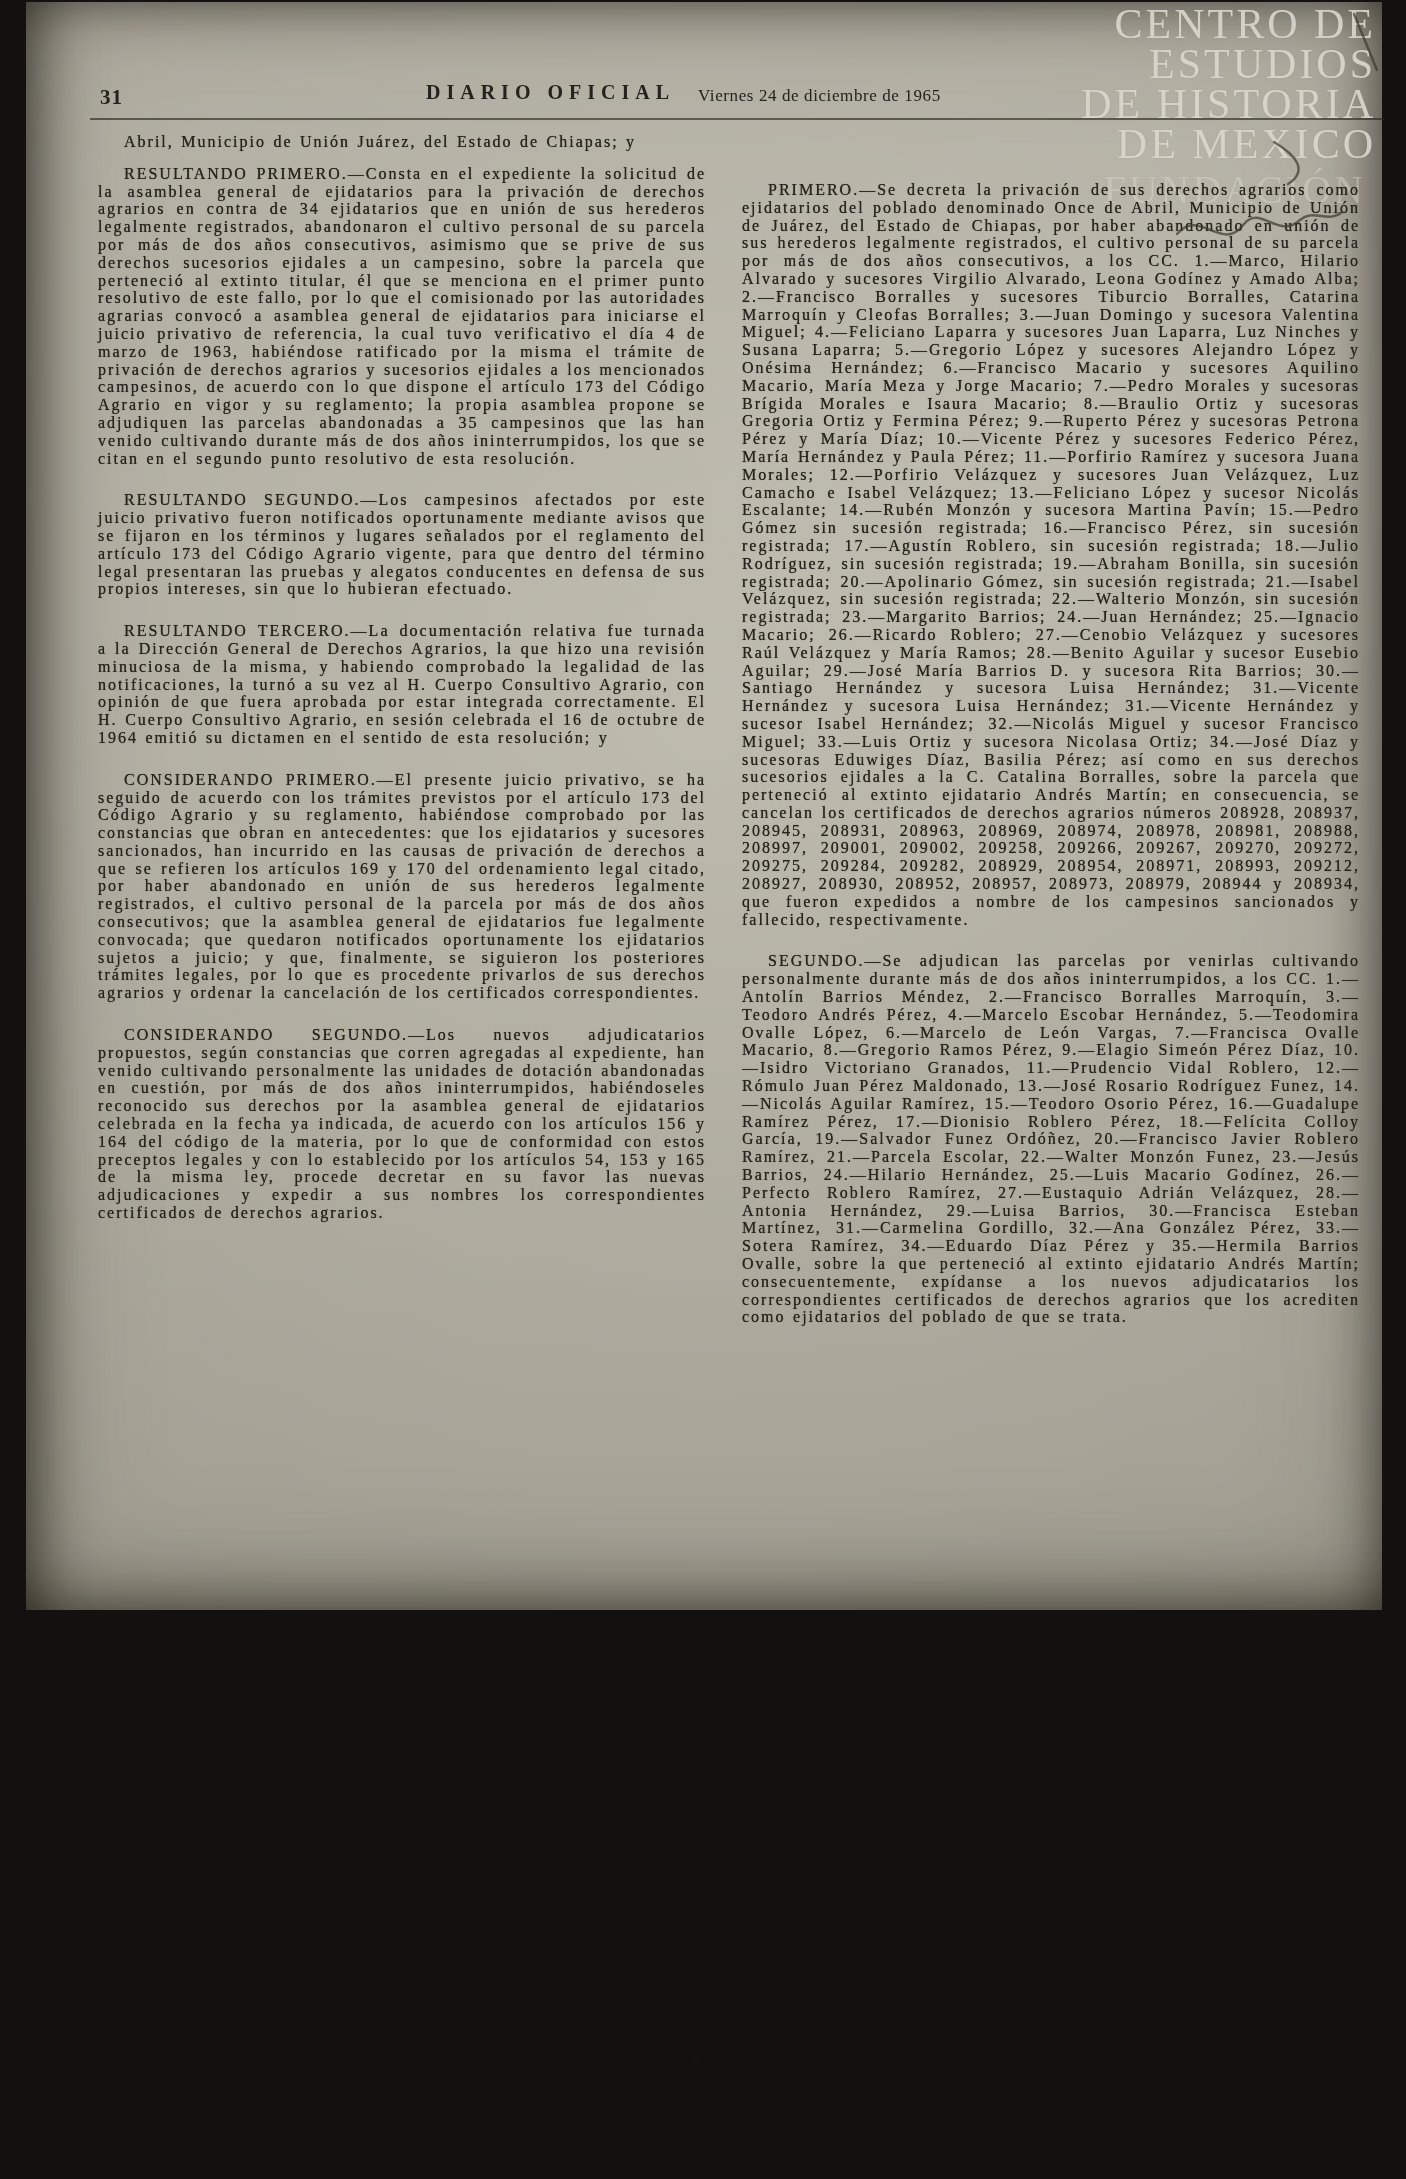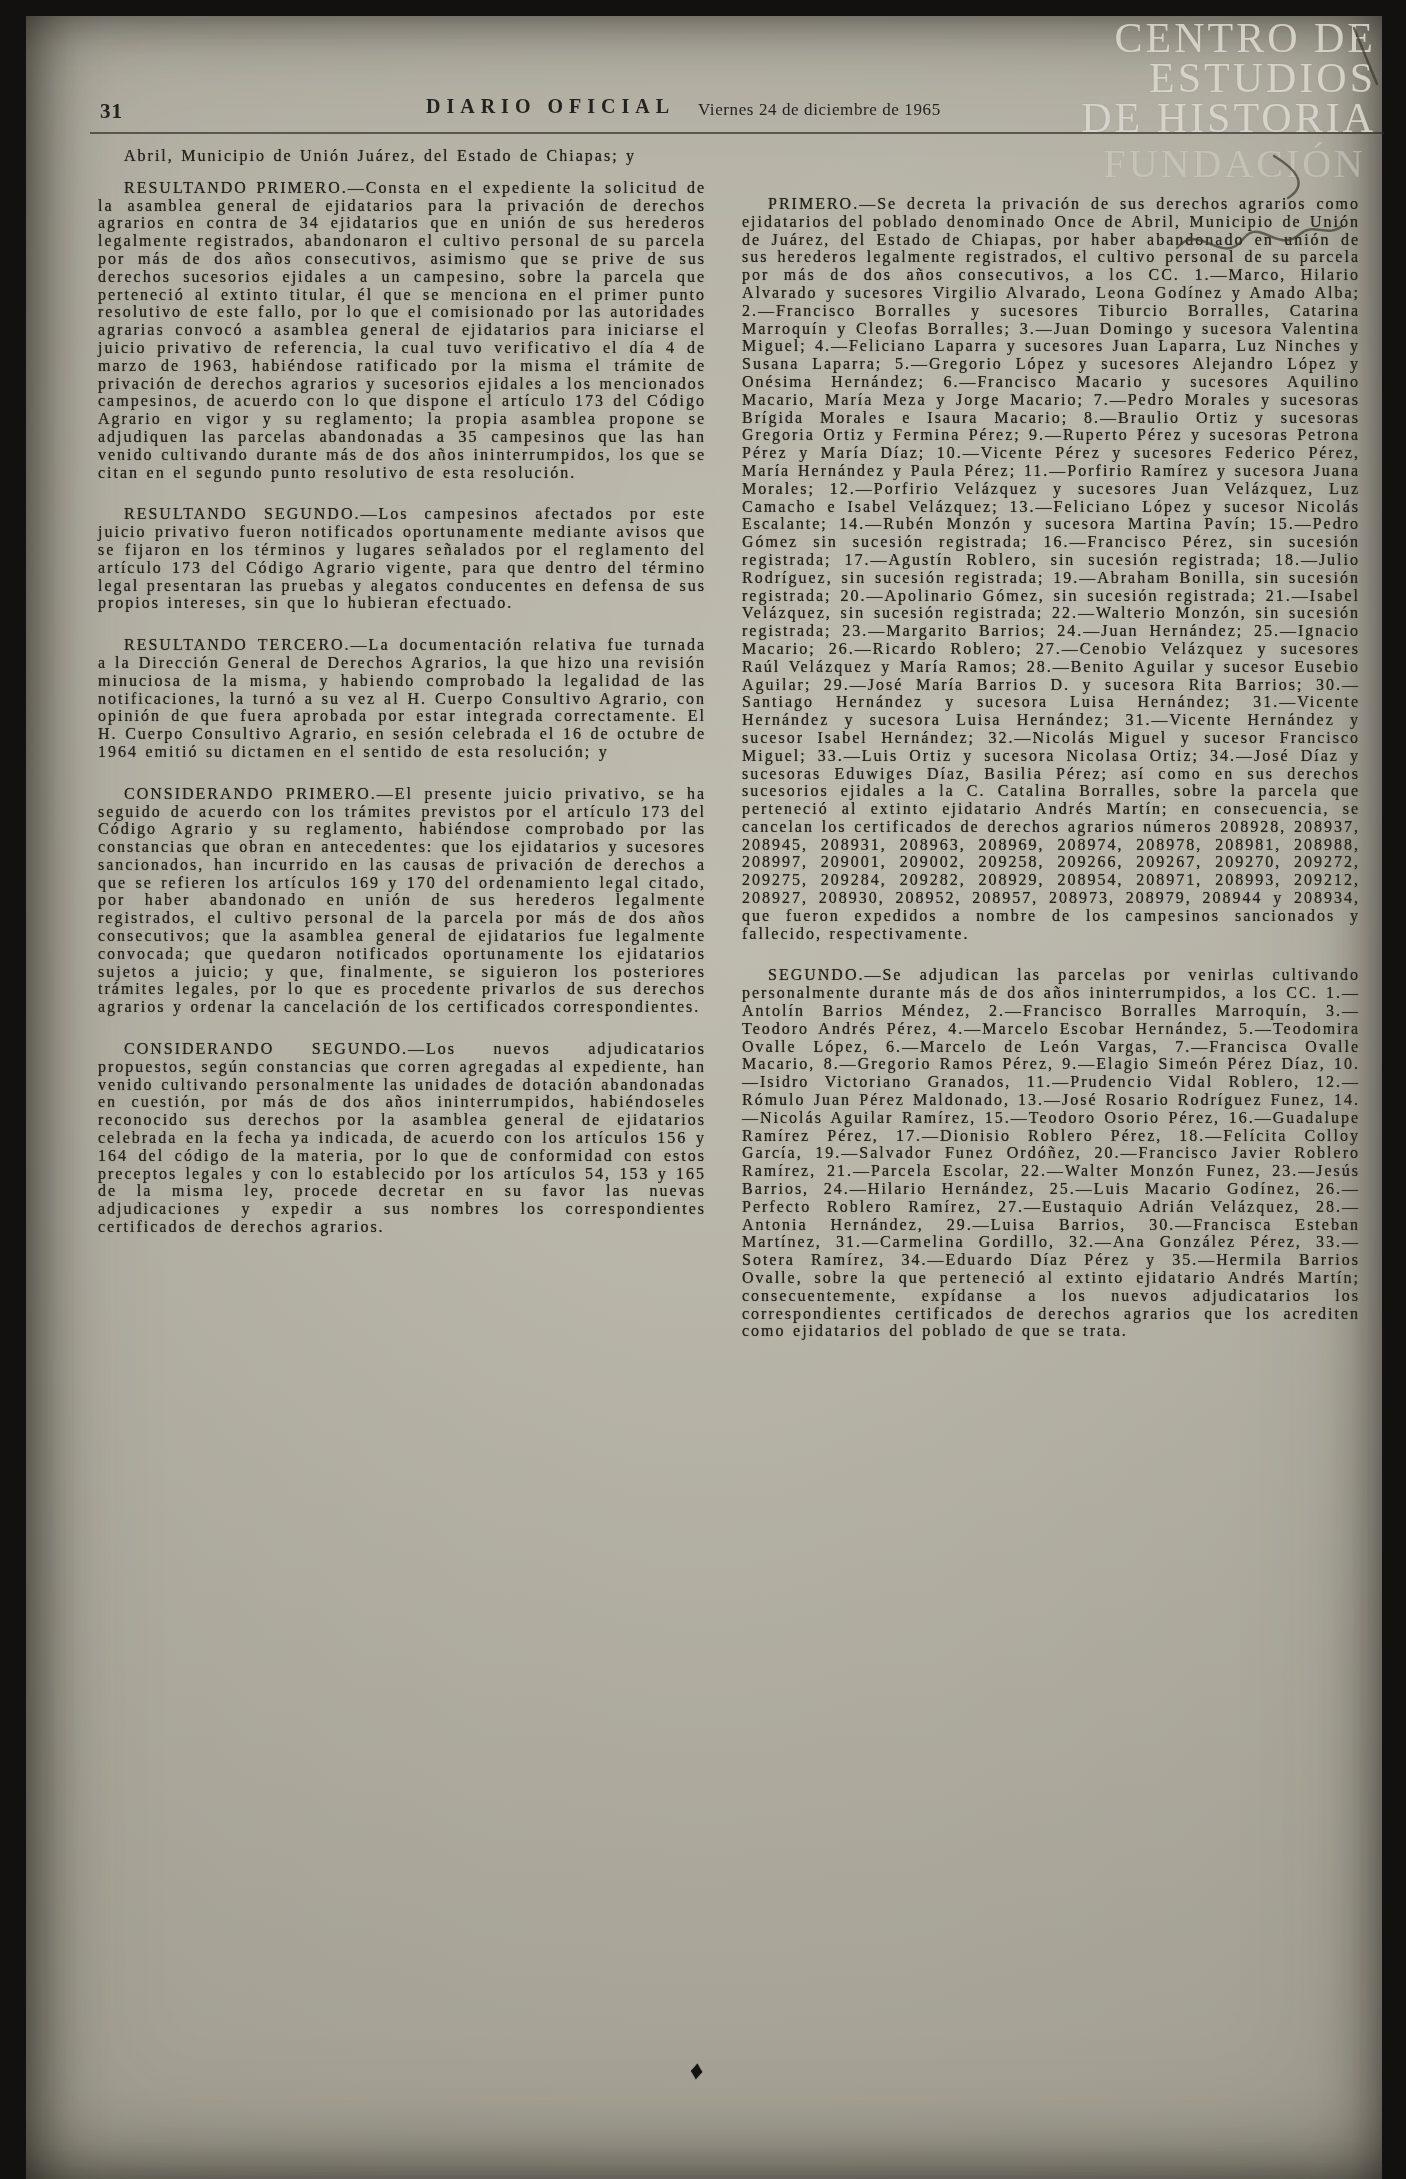--- a/index.html
+++ b/index.html
@@ -4,21 +4,21 @@
 <style>
   * { box-sizing: border-box; }
   html, body { margin: 0; padding: 0; }
   body {
     width: 1406px; height: 2179px;
     position: relative; overflow: hidden;
     background: #121110;
     font-family: "Liberation Serif", serif;
   }
   .paper {
-    position: absolute; left: 26px; top: 16px; width: 1356px; height: 2164px;
+    position: absolute; left: 26px; top: 2px; width: 1356px; height: 1608px;
     background:
       radial-gradient(55% 40% at 78% 28%, rgba(255,255,250,.08), transparent 70%),
       radial-gradient(120% 100% at 50% 45%, rgba(255,255,252,.10), rgba(0,0,0,.10) 92%),
       linear-gradient(180deg, #bcb8ab 0%, #b5b1a4 55%, #aba799 100%);
     box-shadow:
       inset 48px 0 60px -35px rgba(15,12,6,.55),
       inset -36px 0 55px -32px rgba(15,12,6,.45),
       inset 0 36px 55px -32px rgba(15,12,6,.40),
       inset 0 -42px 70px -35px rgba(15,12,6,.50),
       inset 0 0 140px rgba(52,46,32,.22);
@@ -62,20 +62,21 @@
 </style>
 </head>
 <body>
 
 <div class="paper">
 
   <div class="stamp">
     <div class="l1">CENTRO DE</div>
     <div class="l2">ESTUDIOS</div>
     <div class="l3">DE HISTORIA</div>
+    <div class="l4">DE MEXICO</div>
     <div class="l5">FUNDACIÓN</div>
   </div>
 
   <div class="content">
 
     <header class="pageheader">
       <span class="pagenum">31</span>
       <span class="masthead">DIARIO OFICIAL</span>
       <span class="hdate">Viernes 24 de diciembre de 1965</span>
     </header>

